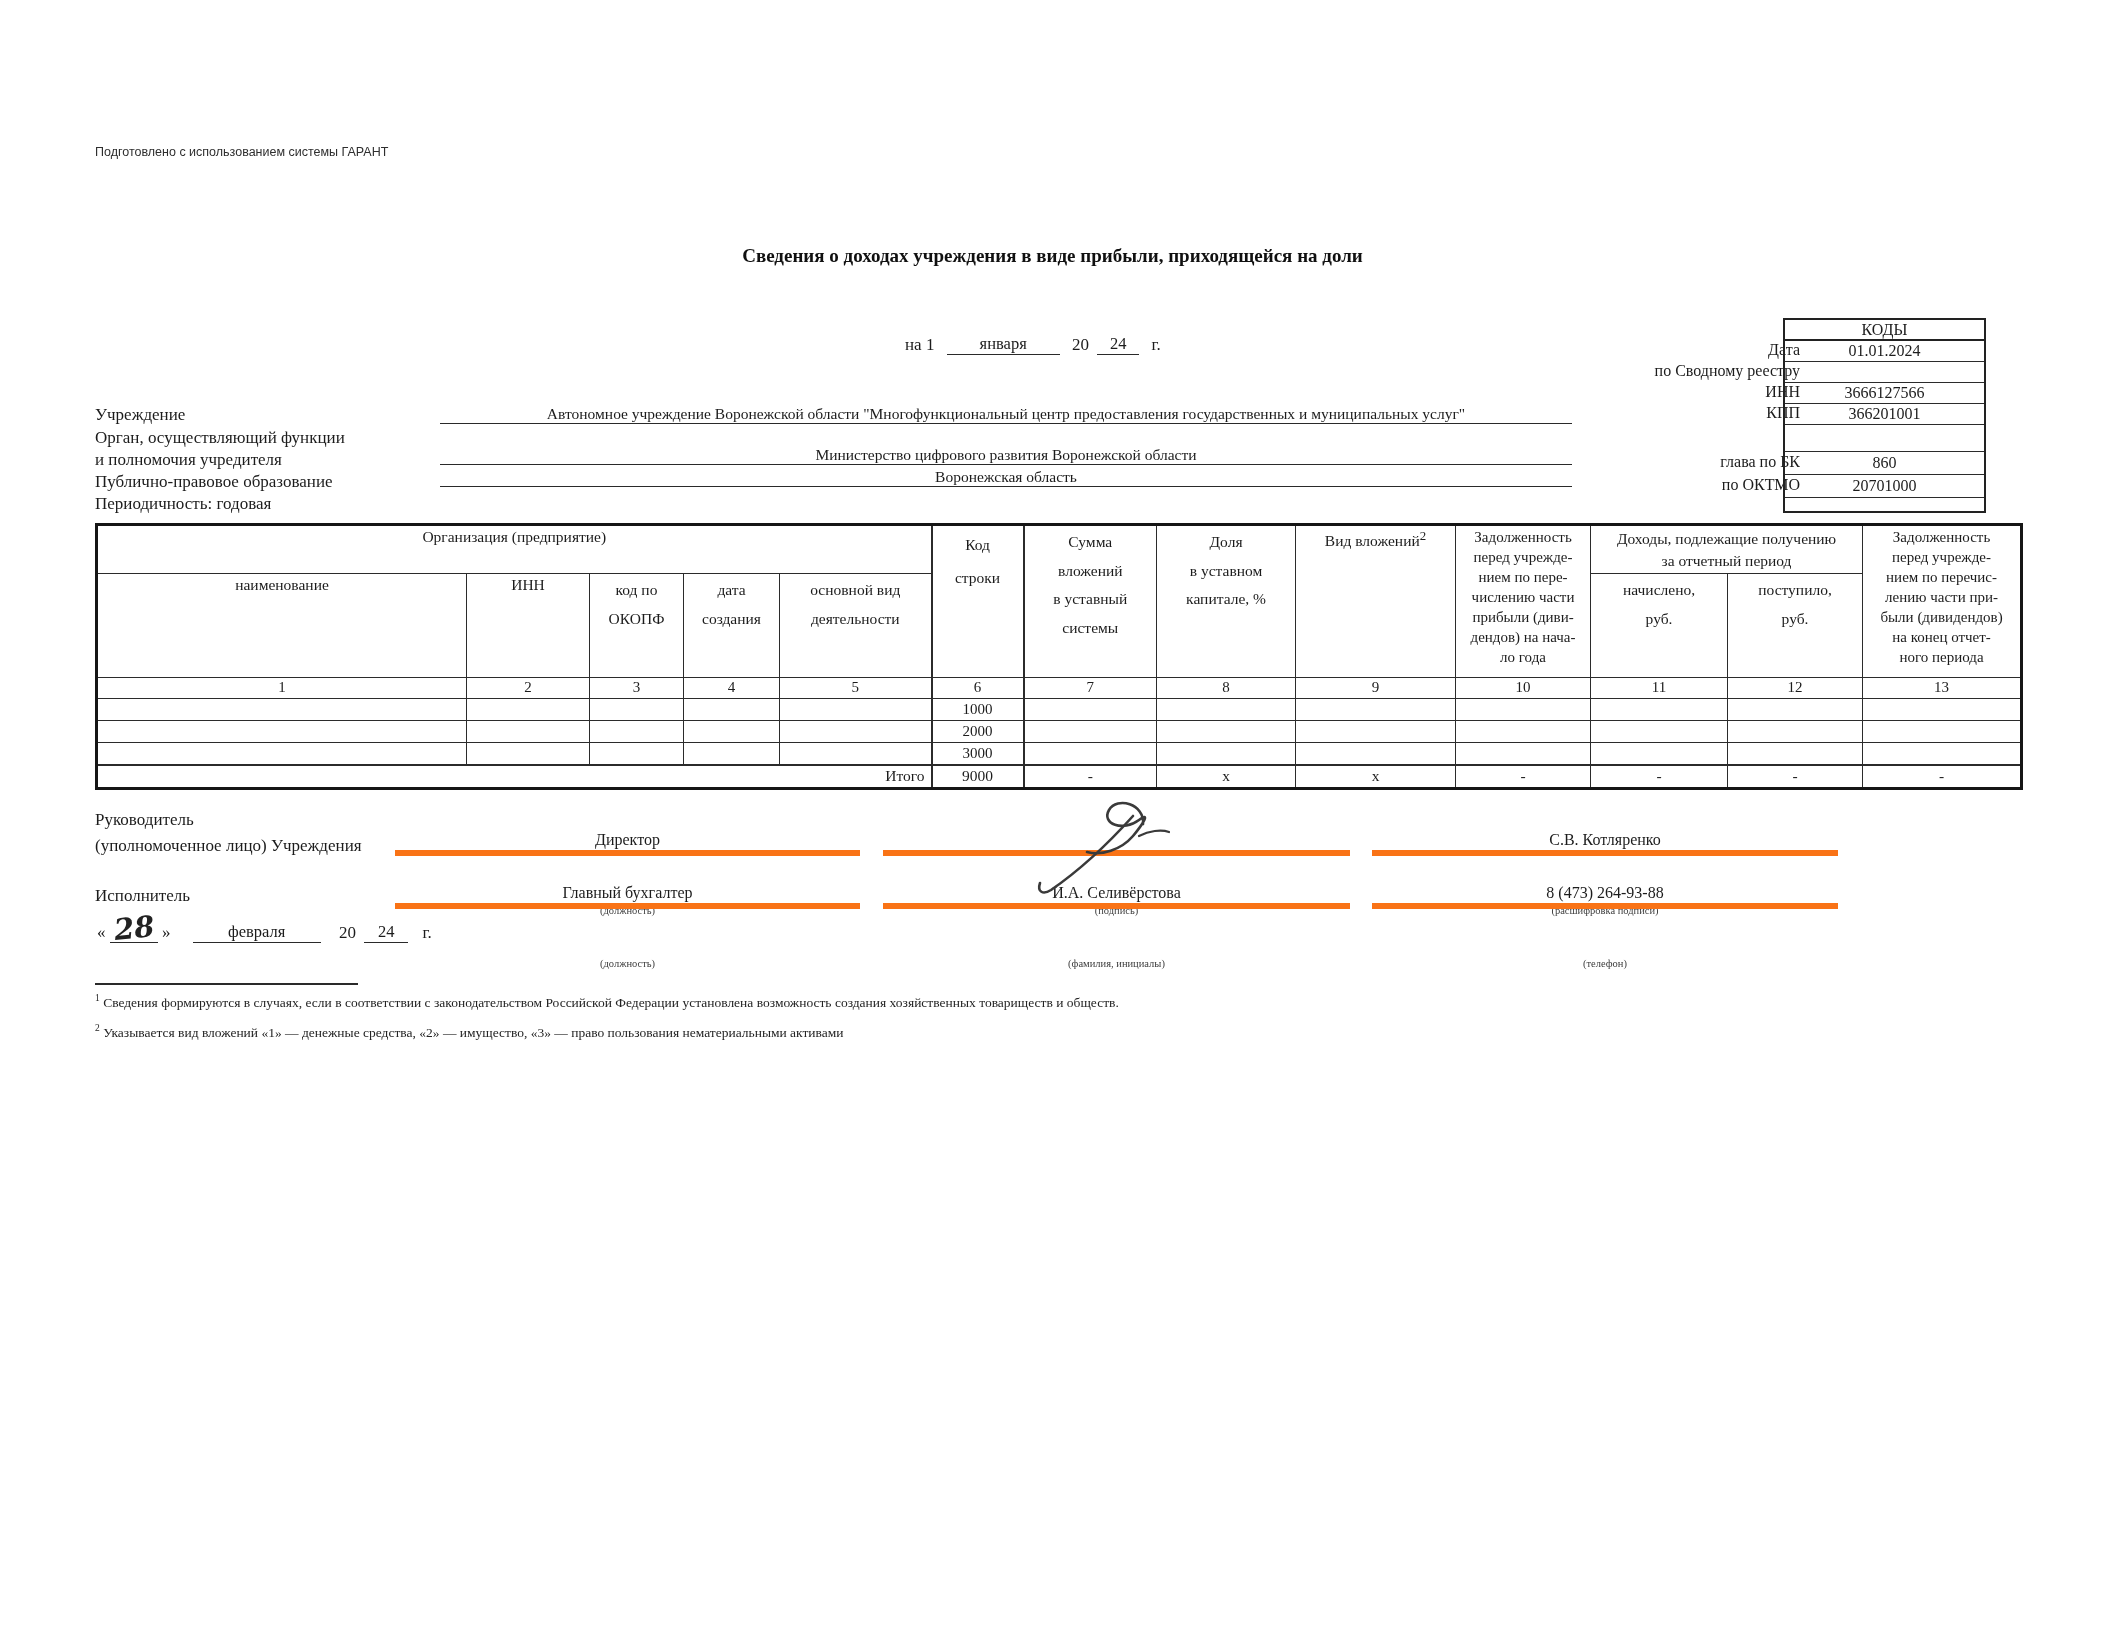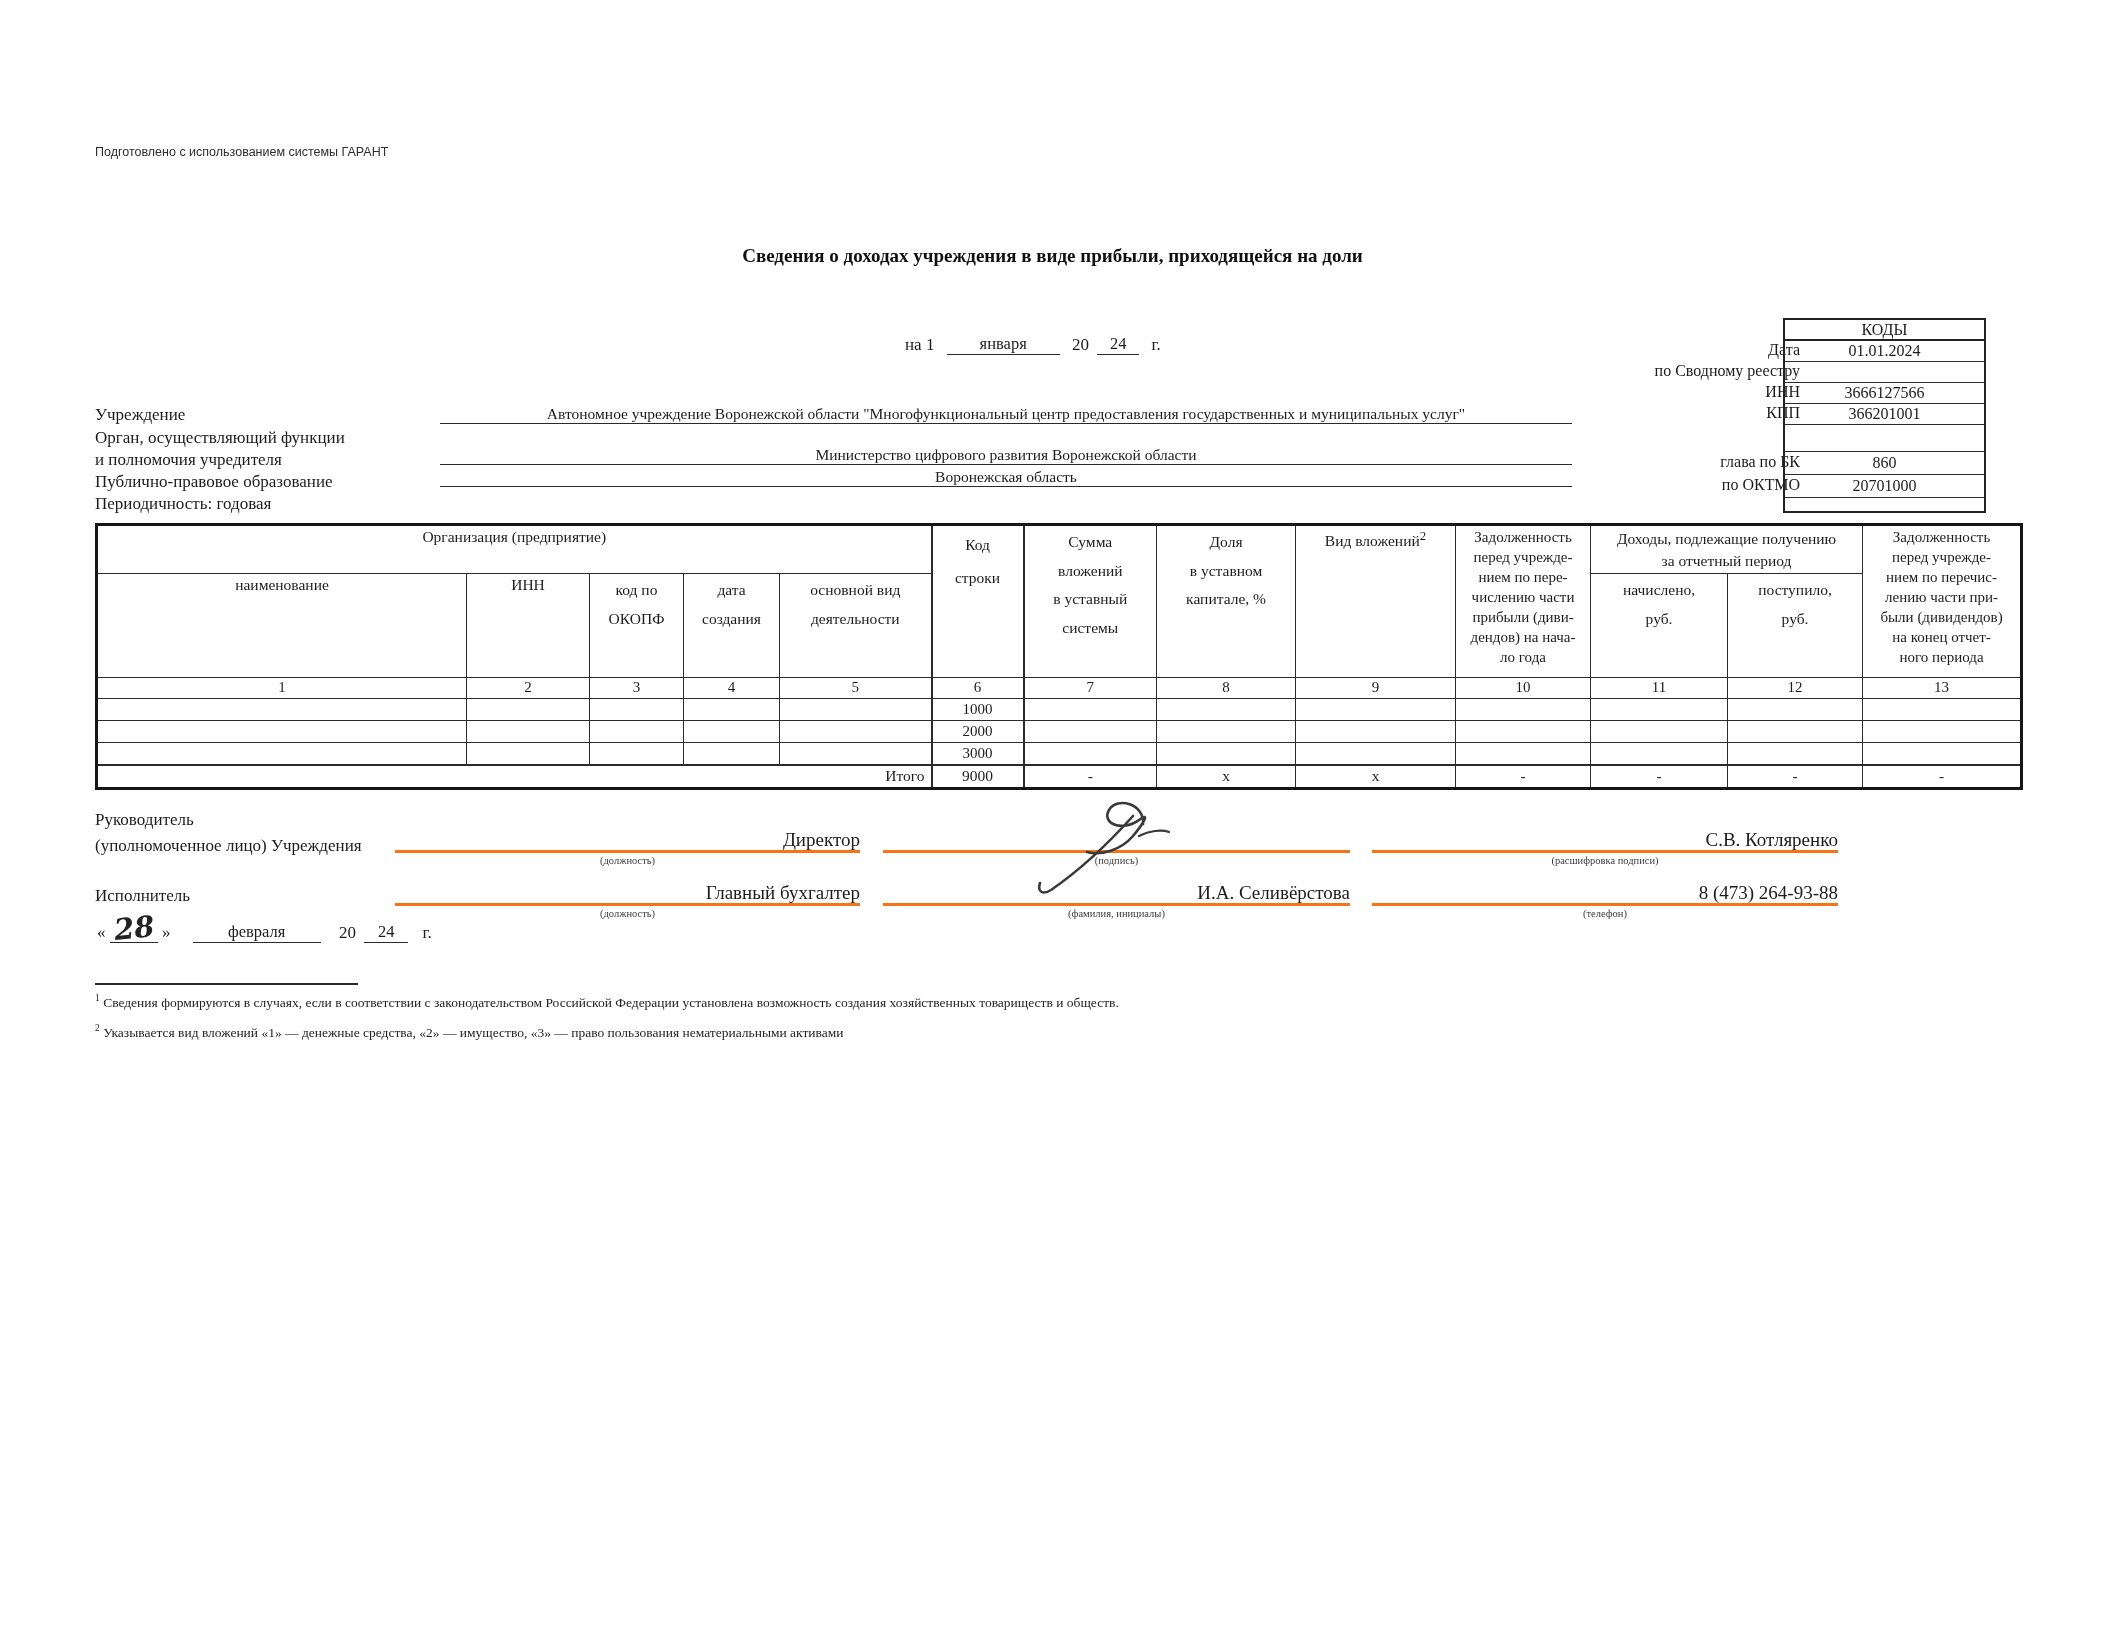--- a/index.html
+++ b/index.html
@@ -50,23 +50,23 @@
   .lh-code{line-height:2.15;}
   .lh-med{line-height:1.85;}
   .lh-sm{line-height:1.33;font-size:15px !important;}
   .lh-grp{line-height:1.45;}
   .total-label{text-align:right !important;font-weight:bold;padding-right:6px !important;}
   .total-code{font-weight:bold;}
 
   
   .sig-label{left:95px;font-size:17px;white-space:nowrap;}
   .sigline{position:absolute;}
-  .sig-value{height:21px;line-height:21px;border-bottom:3px solid #f97316;
-    text-align:right;font-size:19px;}
-  .sig-caption{text-align:center;font-size:10.5px;color:#3c3c3c;padding-top:2px;}
+  .sig-value{height:21px;line-height:21px;border-bottom:6px solid #f97316;
+    text-align:center;font-size:16px;}
+  .sig-caption{text-align:center;font-size:10.5px;color:#3c3c3c;padding-top:2px;margin-top:47px;}
 
   .sign-svg{left:985px;top:790px;z-index:3;}
 
   .date-bottom{left:97px;top:908px;font-size:17px;white-space:nowrap;}
   .handwritten{display:inline-block;font-family:"DejaVu Serif",serif;font-style:italic;
     font-weight:bold;font-size:29px;transform:rotate(-6deg);position:relative;top:3px;color:#222;}
 
   
   .fn-rule{left:95px;top:983px;width:263px;border-top:2px solid #2a2a2a;height:0;}
   .fn{left:95px;font-size:13.5px;color:#242424;width:1850px;}

